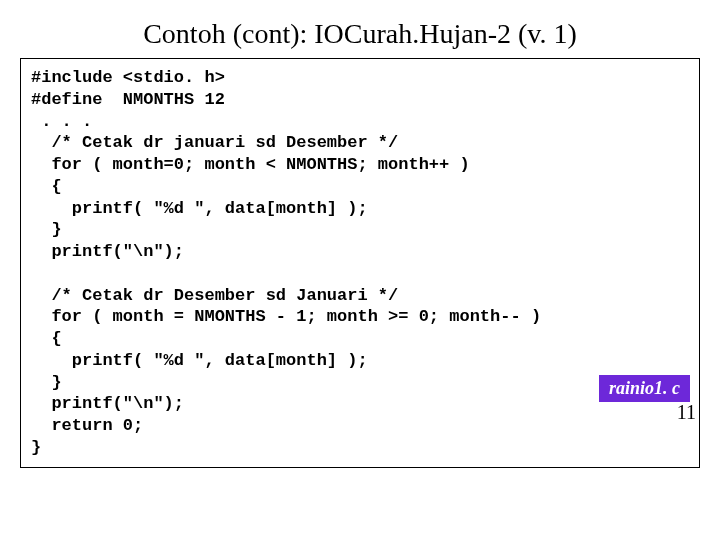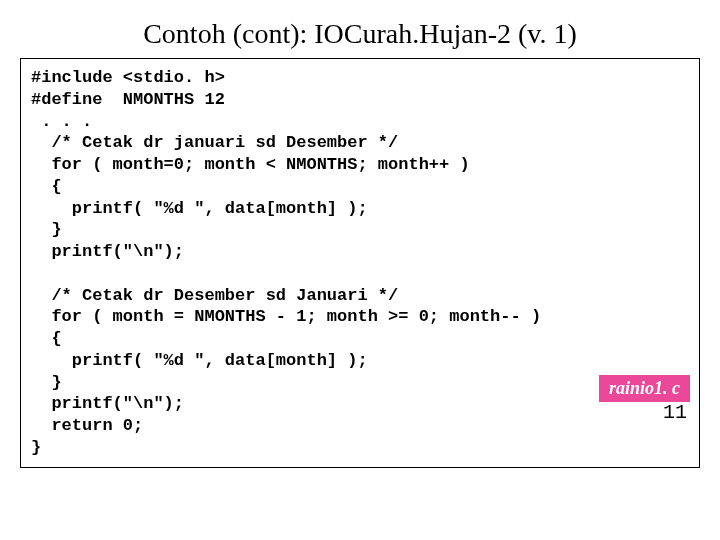--- a/index.html
+++ b/index.html
@@ -30,33 +30,33 @@
     font-family: "Courier New", monospace;
     font-size: 17px;
     font-weight: bold;
     line-height: 1.28;
     white-space: pre;
   }
   .filename-badge {
     position: absolute;
     right: 30px;
     bottom: 30px;
-    background: #ec4899;
+    background: #6d28d9;
     color: #fff;
     font-style: italic;
     font-family: "Times New Roman", serif;
     font-size: 18px;
     padding: 3px 10px;
     font-weight: bold;
   }
   .page-num {
     position: absolute;
-    right: 33px;
+    right: 24px;
     bottom: 8px;
-    font-family: Liberation Mono, monospace;
+    font-family: Liberation Serif, serif;
     font-size: 20px;
   }
 </style>
 </head>
 <body>
 
 <div class="slide">
   <div class="title">Contoh (cont): IOCurah.Hujan-2 (v. 1)</div>
   <div class="code-box">#include &lt;stdio. h&gt;
 #define  NMONTHS 12

